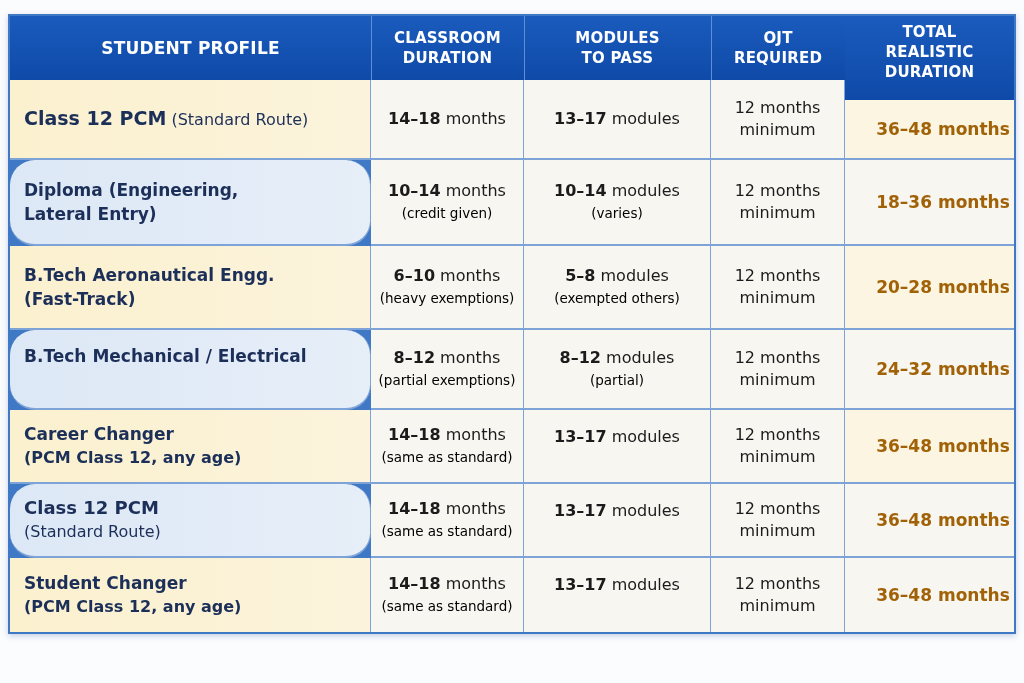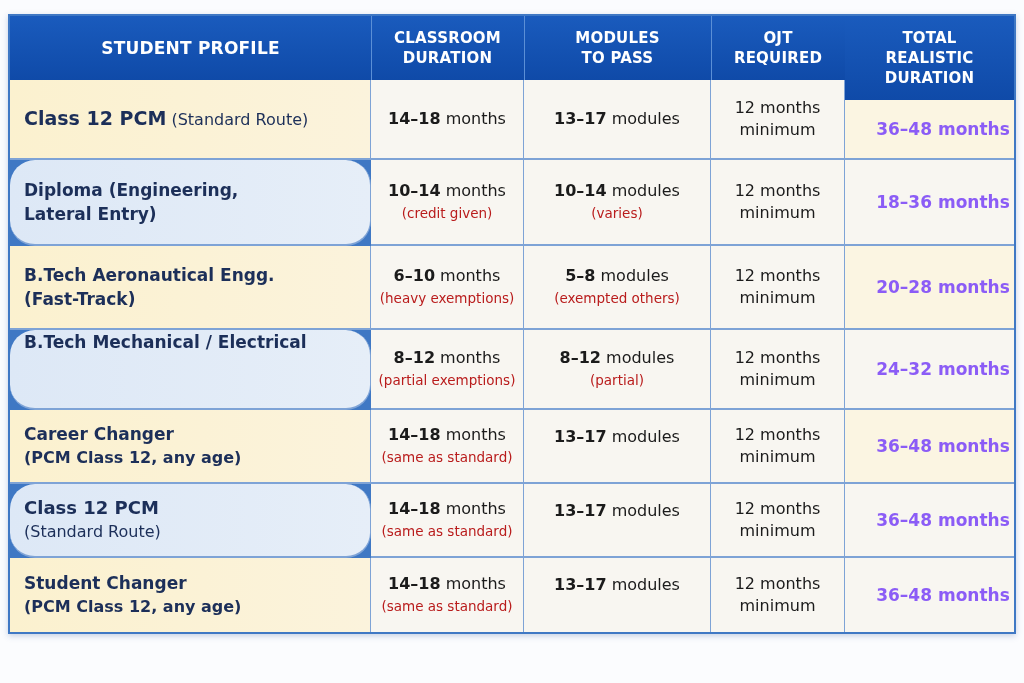--- a/index.html
+++ b/index.html
@@ -25,43 +25,43 @@
     color: #ffffff; font-weight: bold; text-align: center;
     display: flex; align-items: center; justify-content: center;
     font-size: 15px; line-height: 20px; letter-spacing: 0.2px;
     border-right: 1px solid #5b8fd6;
     white-space: pre-line;
   }
   .hcell.first { font-size: 17px; }
   .hcell.last {
     border-right: none; height: 84px;
     background: linear-gradient(#1a5bbd, #0f4aa8);
-    align-items: flex-start; padding-top: 12px; box-sizing: border-box;
+    align-items: flex-start; padding-top: 6px; box-sizing: border-box;
   }
   .row { position: absolute; left: 0; width: 100%; }
   .cell {
     position: absolute; top: 0; bottom: 0; box-sizing: border-box;
     border-right: 1px solid #7ea3d6; border-bottom: 2px solid #7ea3d6;
     display: flex; flex-direction: column; justify-content: center;
     text-align: center; color: #1b1b1b;
     background: #f8f6f1;
   }
   .cell.profile { align-items: flex-start; text-align: left; padding-left: 14px; }
   .row.yellow .cell.profile { background: linear-gradient(90deg,#fbf1cf,#fbf3dc); }
   .row.blue .cell.profile { background: linear-gradient(90deg,#dde8f6,#e6eef8); border-radius: 25px; }
   .row.yellow .cell.total { background: #fbf5e2; }
   .cell.last { border-right: none; }
   .p-main { color: #1c2f59; font-weight: bold; font-size: 17px; line-height: 24px; }
   .p-main.big { font-size: 19px; }
   .p-sub { color: #1c2f59; font-size: 16px; line-height: 24px; font-weight: normal; }
   .v-main { font-size: 16px; line-height: 22px; }
   .v-main b { font-weight: bold; }
-  .v-sub { font-size: 13.5px; line-height: 22px; color: #b91c1c; }
+  .v-sub { font-size: 13.5px; line-height: 22px; color: #000000; }
   .v-top { justify-content: flex-start; padding-top: 16px; }
-  .t-val { font-size: 17px; font-weight: bold; color: #8b5cf6; margin-left: 27px; }
+  .t-val { font-size: 17px; font-weight: bold; color: #a16207; margin-left: 27px; }
   .ojt { font-size: 16px; line-height: 22px; color: #1b1b1b; }
 </style>
 </head>
 <body>
 
 <div class="table-wrap">
   <div class="header">
     <div class="hcell first" style="left:0;width:361px;">STUDENT PROFILE</div>
     <div class="hcell" style="left:361px;width:153px;">CLASSROOM
 DURATION</div>
@@ -131,21 +131,21 @@
     <div class="cell" style="left:701px;width:134px;">
       <div class="ojt">12 months</div>
       <div class="ojt">minimum</div>
     </div>
     <div class="cell total last" style="left:835px;width:169px;">
       <div class="t-val">20–28 months</div>
     </div>
   </div>
 
   <div class="row blue" style="top:314px;height:80px;">
-    <div class="cell profile" style="left:0;width:361px;justify-content:flex-start;">
+    <div class="cell profile" style="left:0;width:361px;justify-content:flex-start;padding-top:14px;">
       <div class="p-main">B.Tech Mechanical / Electrical</div>
     </div>
     <div class="cell" style="left:361px;width:153px;">
       <div class="v-main"><b>8–12</b><span> months</span></div>
       <div class="v-sub">(partial exemptions)</div>
     </div>
     <div class="cell" style="left:514px;width:187px;">
       <div class="v-main"><b>8–12</b><span> modules</span></div>
       <div class="v-sub">(partial)</div>
     </div>

